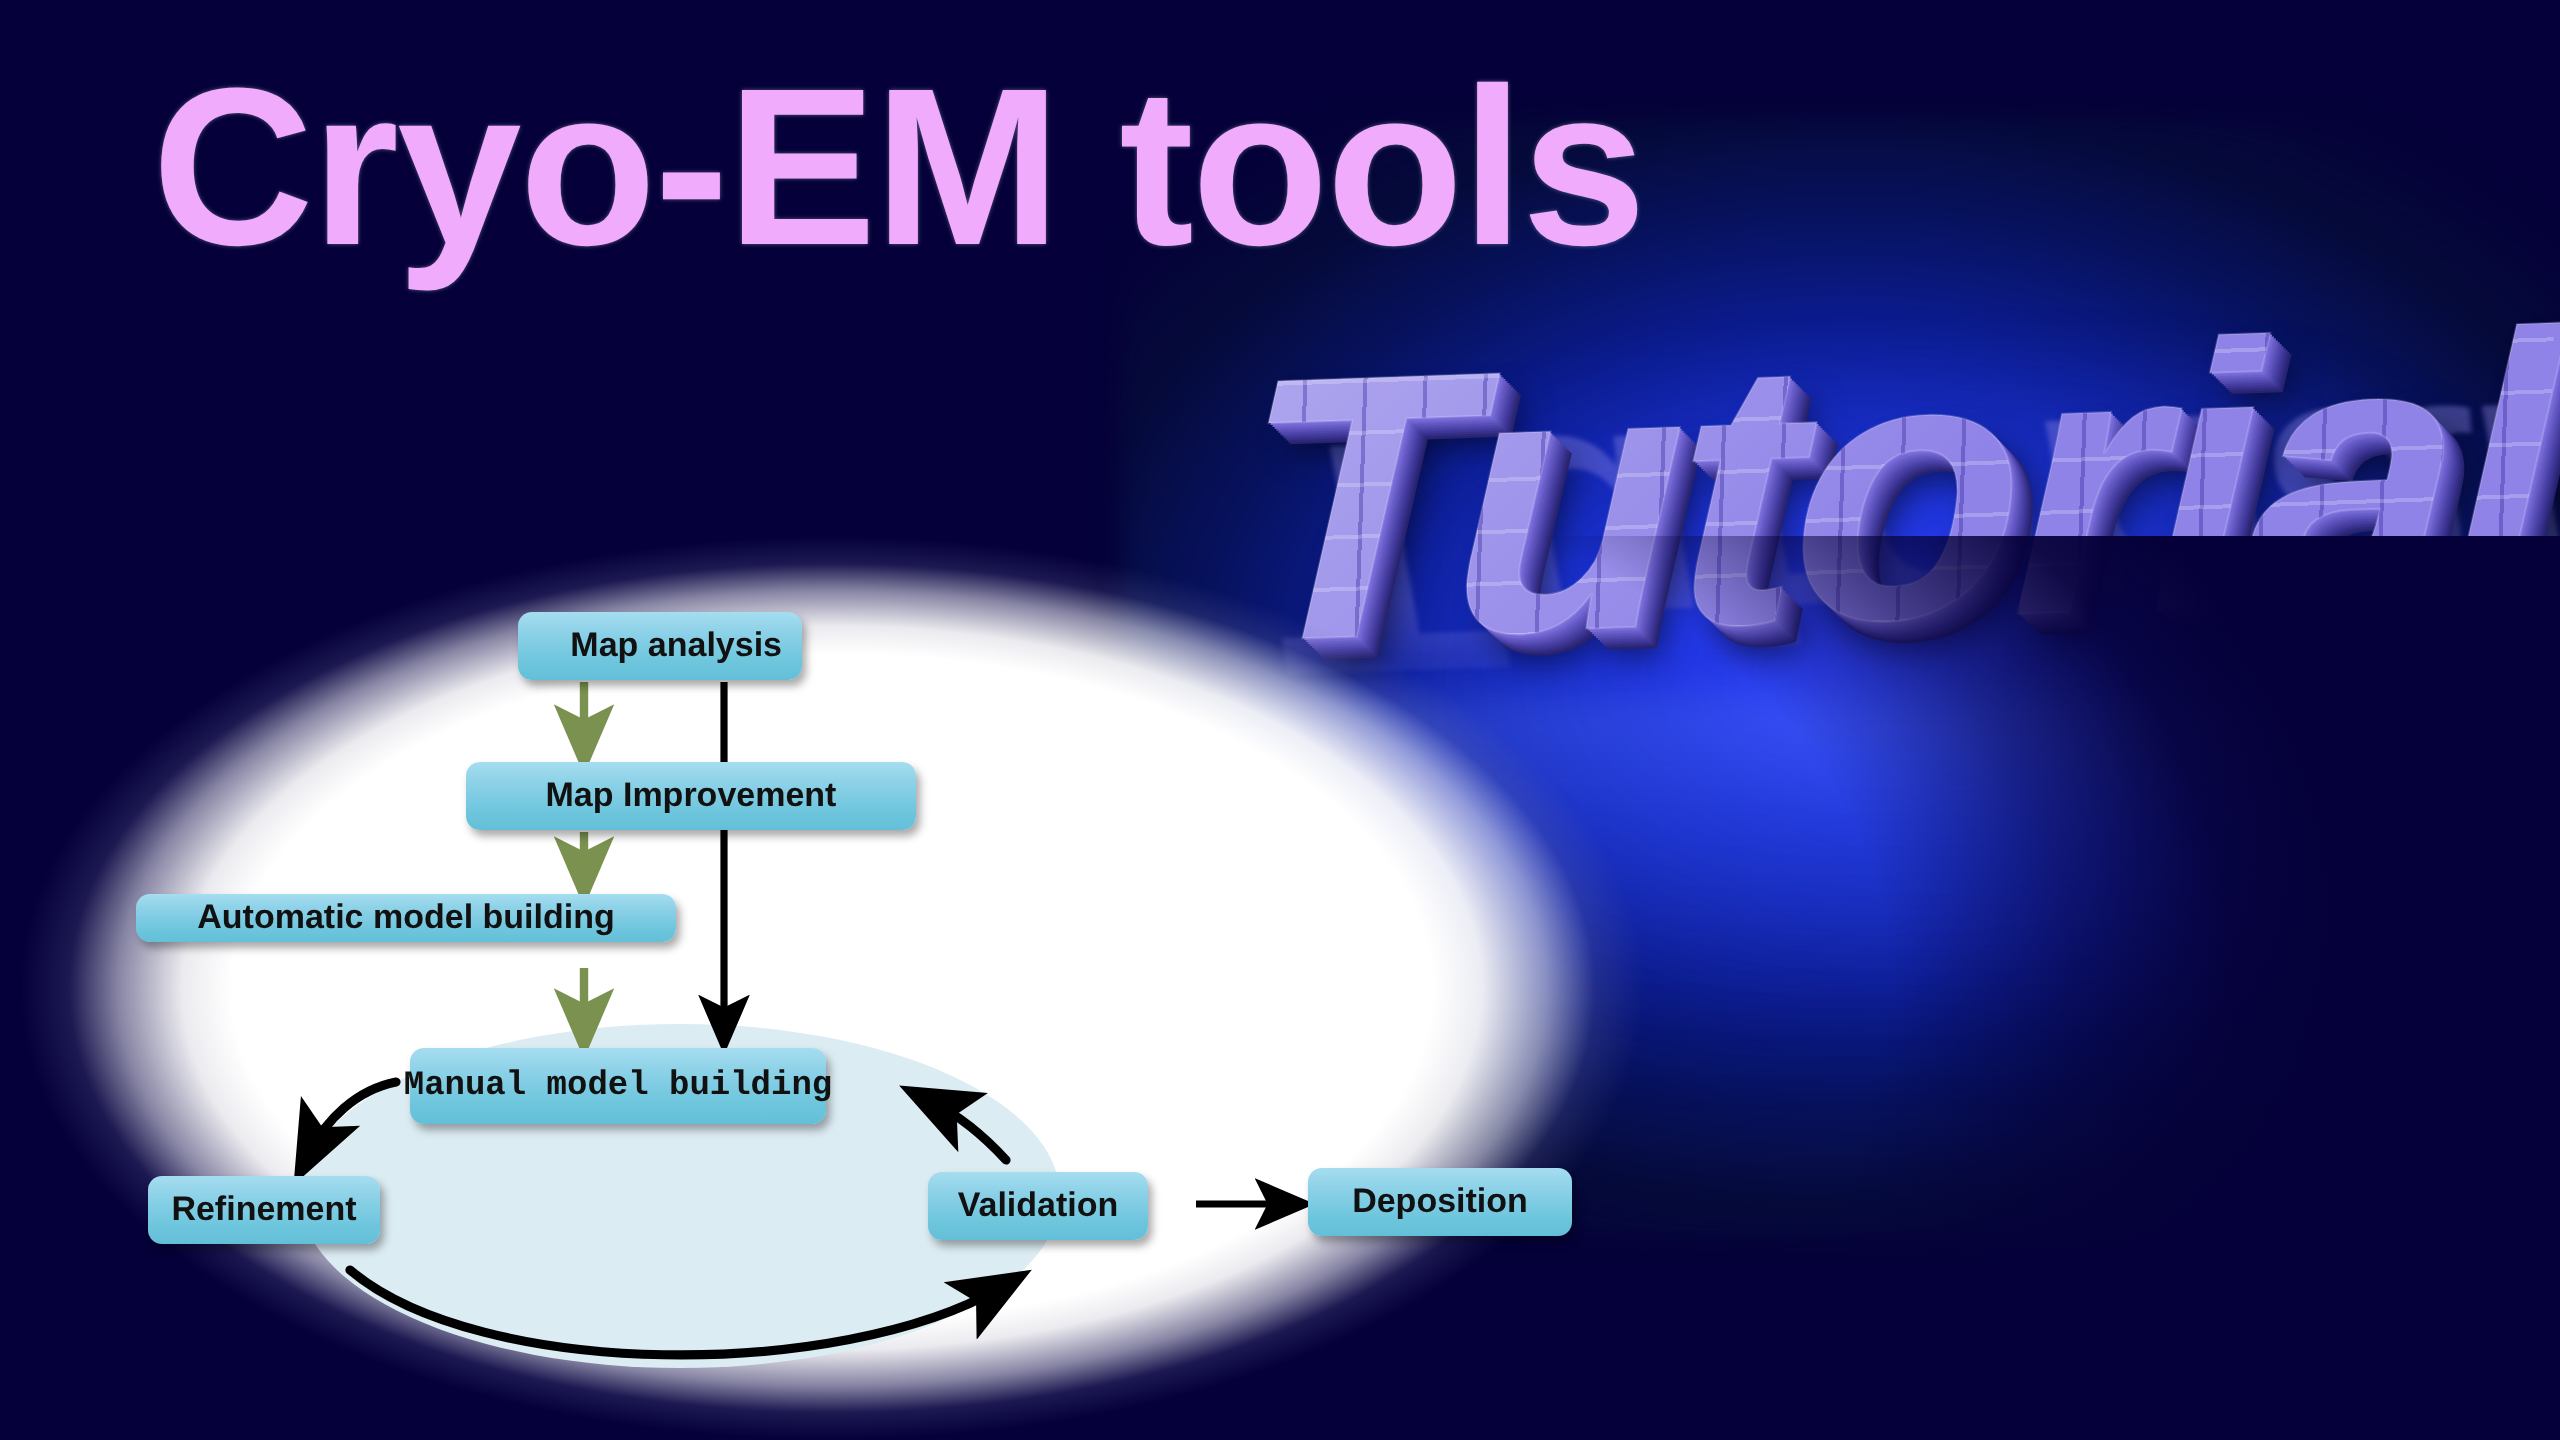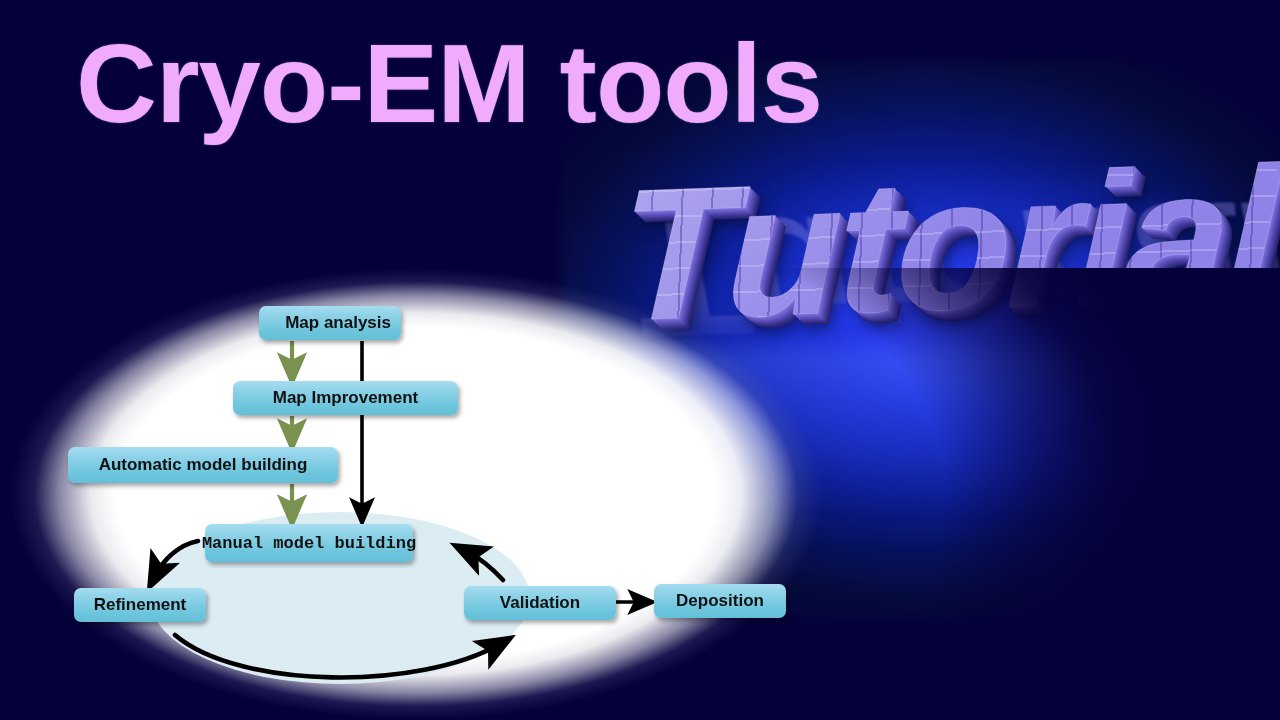--- a/index.html
+++ b/index.html
@@ -199,33 +199,33 @@
     </svg>
 
     <div class="node" style="left:259px;top:306px;width:142px;height:34px;justify-content:flex-end;">
       <span>Map analysis</span>
     </div>
 
     <div class="node" style="left:233px;top:381px;width:225px;height:34px;">
       <span>Map Improvement</span>
     </div>
 
-    <div class="node" style="left:68px;top:447px;width:270px;height:36px;">
+    <div class="node" style="left:68px;top:447px;width:270px;height:24px;">
       <span>Automatic model building</span>
     </div>
 
     <div class="node" style="left:205px;top:524px;width:208px;height:38px;font-family:Liberation Mono, monospace;">
       <span>Manual model building</span>
     </div>
 
-    <div class="node" style="left:74px;top:588px;width:132px;height:34px;text-align:center;">
+    <div class="node" style="left:74px;top:588px;width:116px;height:34px;text-align:center;">
       <span>Refinement</span>
     </div>
 
-    <div class="node" style="left:464px;top:586px;width:152px;height:34px;">
+    <div class="node" style="left:464px;top:586px;width:110px;height:34px;">
       <span>Validation</span>
     </div>
 
     <div class="node" style="left:654px;top:584px;width:132px;height:34px;">
       <span>Deposition</span>
     </div>
   </div>
 
   <div class="edge-fade"></div>
 

